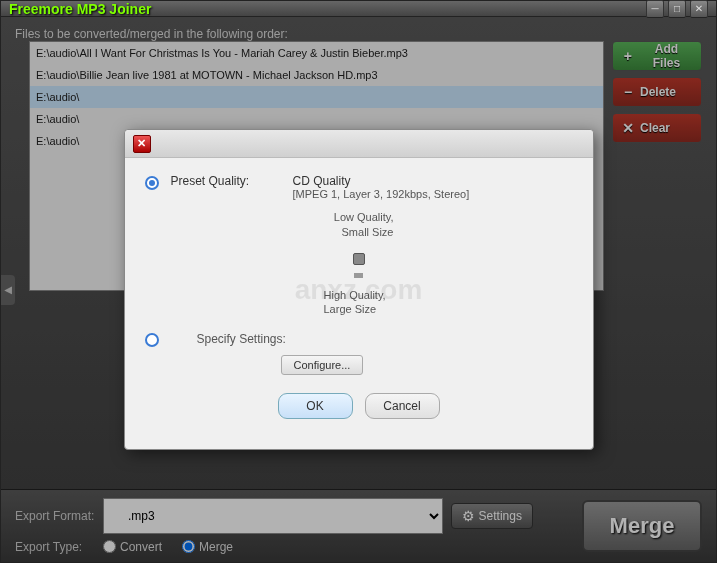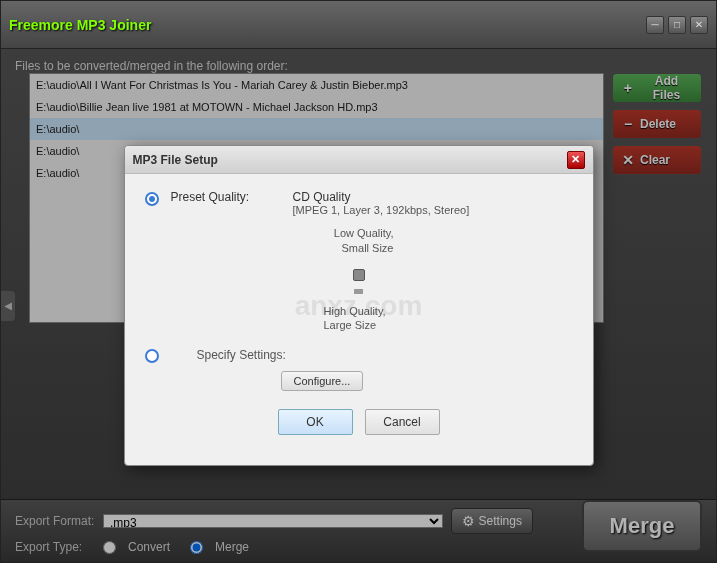--- a/index.html
+++ b/index.html
@@ -18,21 +18,21 @@
       height: 563px;
       background: linear-gradient(180deg, #5a5a5a 0%, #3d3d3d 100%);
       border: 1px solid #222;
       position: relative;
       display: flex;
       flex-direction: column;
     }
 
     
     .title-bar {
-      height: 48px;
+      height: 16px;
       background: linear-gradient(180deg, #666 0%, #444 100%);
       display: flex;
       align-items: center;
       padding: 0 8px;
       border-bottom: 1px solid #222;
       flex-shrink: 0;
     }
     .title-bar-title {
       flex: 1;
       color: #7fff00;
@@ -156,25 +156,25 @@
 
     .export-label {
       color: #ccc;
       font-size: 12px;
       width: 80px;
     }
 
     .format-select {
       flex: 1;
       max-width: 340px;
-      height: 14px;
+      height: 36px;
       background: #fff;
       border: 1px solid #888;
       font-size: 12px;
-      padding: 0 2px;
+      padding: 0 20px;
     }
 
     .settings-btn {
       display: flex;
       align-items: center;
       gap: 4px;
       background: linear-gradient(180deg, #888 0%, #555 100%);
       border: 1px solid #333;
       border-radius: 4px;
       color: #fff;
@@ -196,22 +196,22 @@
       width: 80px;
     }
 
     .radio-group {
       display: flex;
       gap: 20px;
     }
 
     .radio-item {
       display: flex;
-      align-items: center;
-      gap: 12px;
+      align-items: flex-start;
+      gap: 4px;
       color: #ddd;
       font-size: 12px;
       cursor: pointer;
     }
 
     .merge-btn {
       position: absolute;
       right: 14px;
       bottom: 12px;
       width: 120px;
@@ -423,21 +423,21 @@
     .dialog-footer {
       display: flex;
       justify-content: center;
       gap: 12px;
       padding: 8px 0 14px 0;
     }
 
     .dialog-btn {
       width: 75px;
       height: 26px;
-      border-radius: 2px;
+      border-radius: 9px;
       border: 1px solid #aaa;
       font-size: 12px;
       cursor: pointer;
     }
     .btn-ok {
       background: linear-gradient(180deg, #e8f4ff 0%, #c8e0f8 100%);
       border-color: #7ab;
       color: #333;
     }
     .btn-cancel {
@@ -548,21 +548,20 @@
         </div>
       </div>
 
       <button class="merge-btn" style="position:absolute; right:14px; bottom:10px;">Merge</button>
     </div>
 
     <div class="modal-overlay">
       <div class="dialog">
 
         <div class="dialog-title-bar">
-          <span class="dialog-title">MP3 File Setup</span>
           <div class="dialog-close">✕</div>
         </div>
 
         <div class="dialog-body">
 
           <div class="watermark">anxz.com</div>
 
           <div class="preset-row">
             <div class="radio-circle checked"></div>
             <div class="preset-label">Preset Quality:</div>

